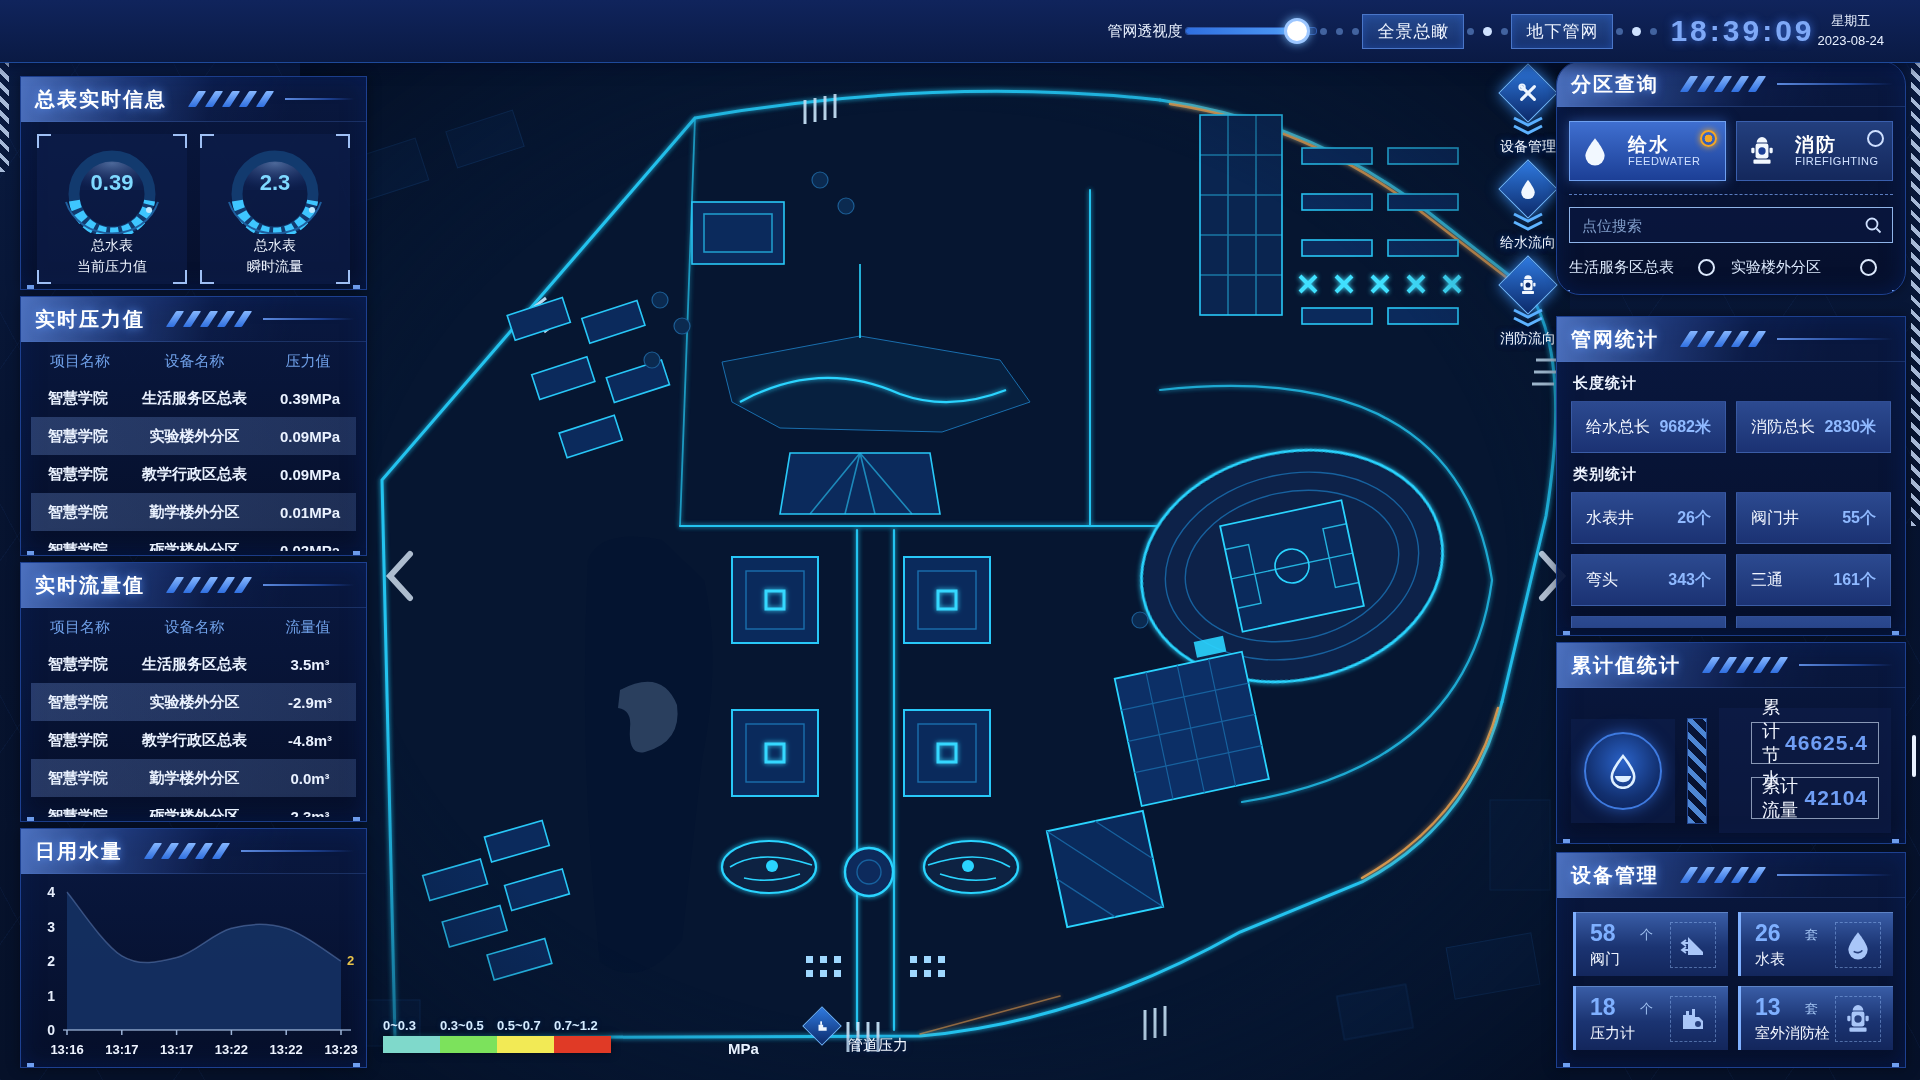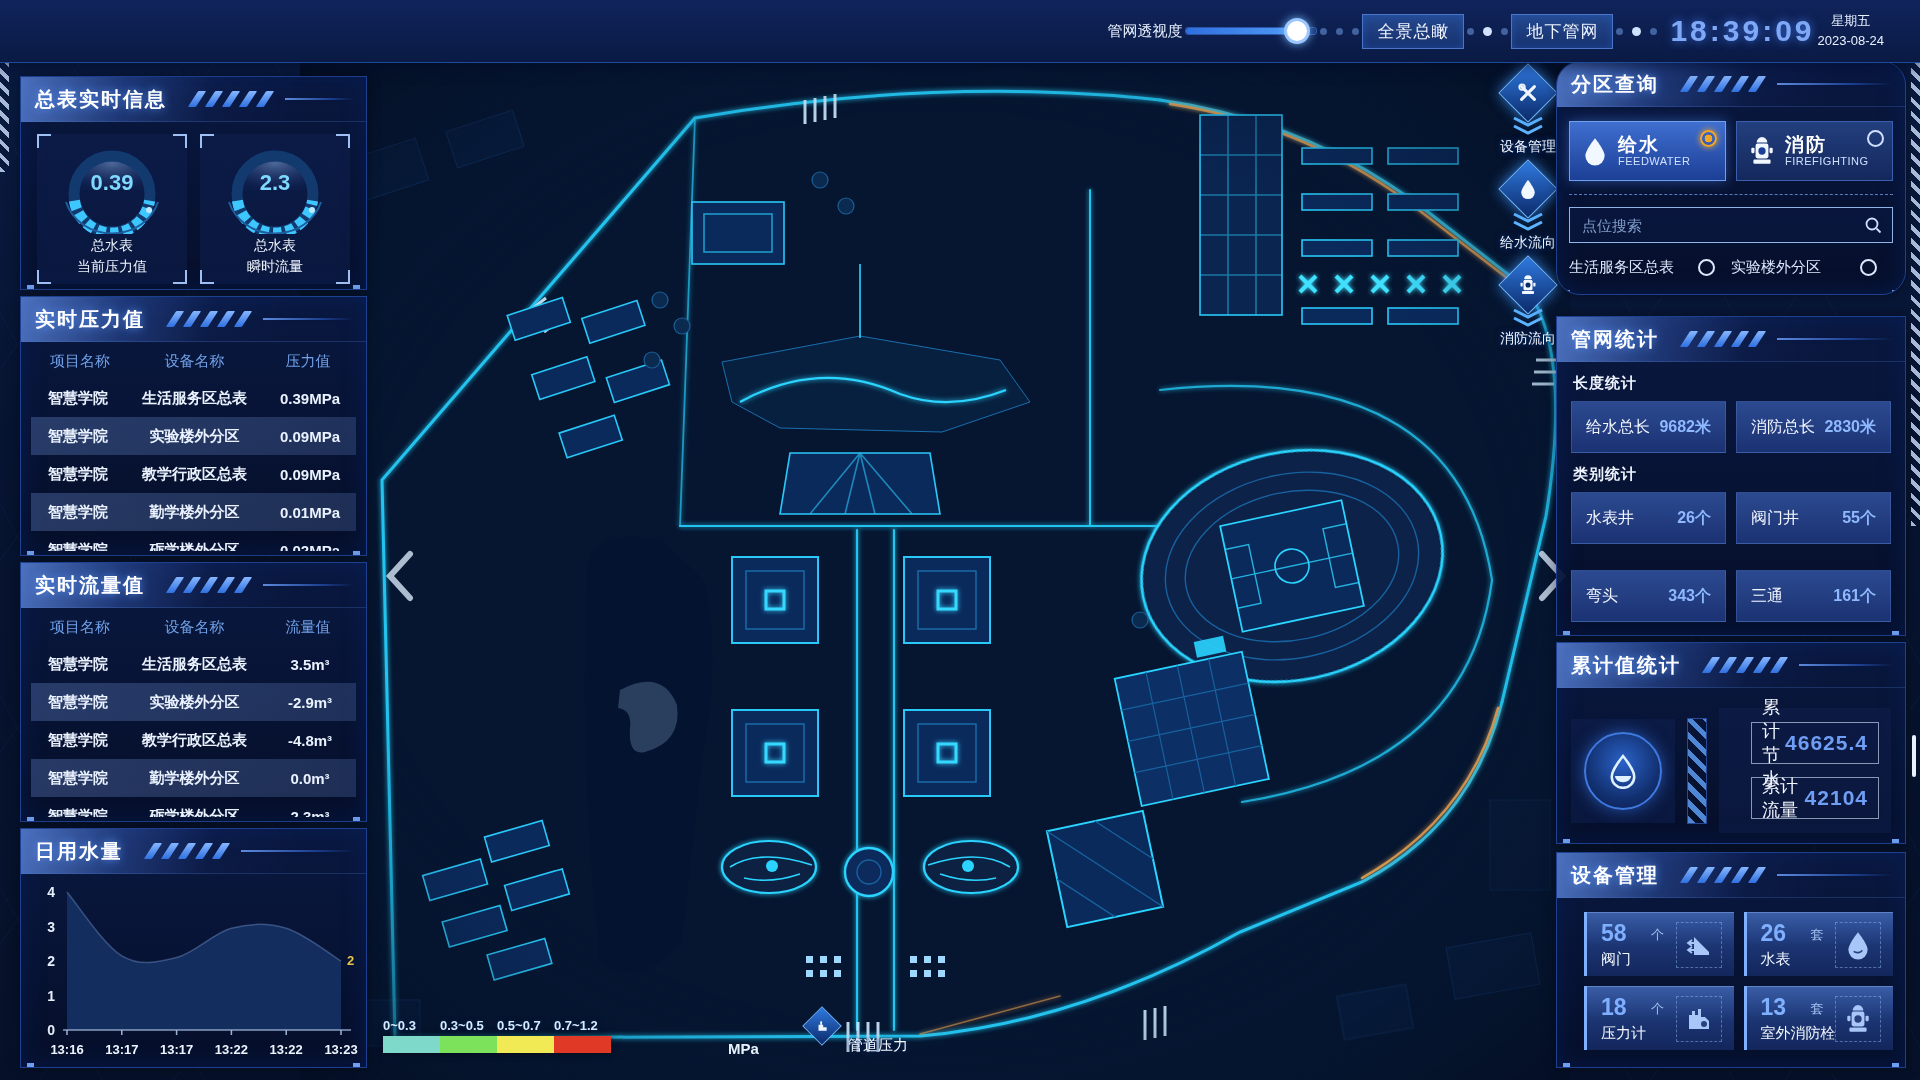--- a/index.html
+++ b/index.html
@@ -55,21 +55,21 @@
   .tbl{padding:2px 10px 0 10px;}
   .thead{display:flex;color:#6fa0e8;font-size:15px;padding:8px 2px;}
   .tbl-body{height:172px;overflow:hidden;}
   .trow{display:flex;height:38px;align-items:center;color:#eaf2ff;font-size:15px;font-weight:bold;}
   .trow:nth-child(even){background:linear-gradient(90deg,rgba(116,152,226,.30),rgba(116,152,226,.22));}
   .c1{width:94px;text-align:center;} .c2{flex:1;text-align:center;} .c3{width:92px;text-align:center;}
   
   #daily-svg{display:block;margin:4px auto 0;}
   
   .zq-tabs{display:flex;gap:10px;padding:14px 12px 0 12px;}
-  .zq-tab{position:relative;flex:1;height:58px;display:flex;align-items:center;gap:10px;padding-left:12px;cursor:pointer;
+  .zq-tab{position:relative;flex:1;height:58px;display:flex;align-items:center;gap:20px;padding-left:12px;cursor:pointer;
     background:linear-gradient(180deg,#233f7e,#14285c);border:1px solid #3a5fae;}
   .zq-tab.sel{background:linear-gradient(180deg,#3f6fd0,#1c3f96);border-color:#6fa0f0;box-shadow:0 0 12px rgba(70,130,240,.5);}
   .zq-tab .t-name{font-size:19px;color:#fff;font-weight:bold;letter-spacing:2px;line-height:1.1;}
   .zq-tab .t-en{font-size:11px;color:#cfe0ff;letter-spacing:.5px;}
   .radio{position:absolute;right:8px;top:8px;width:13px;height:13px;border-radius:50%;border:2px solid #cfe0ff;}
   .radio.on{border-color:#f5a623;background:radial-gradient(circle,#f5a623 0 40%,transparent 45%);box-shadow:0 0 6px #f5a623;}
   .zq-divider{border-top:1px dashed #5a7cc0;margin:13px 12px 0 12px;}
   .search-box{display:flex;align-items:center;margin:12px 12px 0 12px;height:34px;border:1px solid #8fb4e8;background:rgba(9,22,62,.85);padding:0 10px;}
   .search-box input{flex:1;background:transparent;border:none;outline:none;color:#cfe0ff;font-size:15px;font-family:inherit;}
   .search-box input::placeholder{color:#7f9cc8;}
@@ -78,35 +78,35 @@
   .zone-item .zlabel{font-size:15px;color:#dbe8fc;}
   .ring{width:13px;height:13px;border-radius:50%;border:2px solid #dbe8fc;}
   
   .sub-label{font-size:15px;color:#eef4ff;font-weight:bold;margin:12px 0 8px 16px;letter-spacing:1px;}
   .stat-grid{display:grid;grid-template-columns:1fr 1fr;gap:10px;padding:0 14px;}
   .stat-box{height:50px;display:flex;align-items:center;justify-content:space-between;padding:0 14px;
     background:linear-gradient(180deg,#2c4a90,#1b3273);border:1px solid rgba(90,130,210,.35);}
   .stat-box .s-name{font-size:16px;color:#f2f6ff;}
   .stat-box .s-val{font-size:16px;color:#8fb9ff;font-weight:bold;}
   .cat-wrap{height:136px;overflow:hidden;margin-top:0;}
-  .cat-wrap .stat-grid{grid-auto-rows:50px;row-gap:28px;}
+  .cat-wrap .stat-grid{grid-auto-rows:50px;row-gap:12px;}
   
   .cum-row{display:flex;align-items:center;gap:12px;padding:20px 14px 0 14px;}
   .cum-icon-card{position:relative;width:104px;height:104px;background:rgba(14,32,80,.55);flex:0 0 auto;}
   .cum-circle{position:absolute;left:50%;top:50%;transform:translate(-50%,-50%);width:74px;height:74px;border-radius:50%;
     border:2px solid #3e7ae0;background:radial-gradient(circle at 50% 38%,#2a62c8 0%,#123070 62%,#0a1c4e 100%);
     display:flex;align-items:center;justify-content:center;box-shadow:0 0 16px rgba(60,130,255,.55);}
   .hazard-v{width:18px;height:104px;flex:0 0 auto;
     background:repeating-linear-gradient(45deg,#5b9cf2 0 5px,rgba(0,0,0,0) 5px 12px);opacity:.85;border:1px solid #2c55a8;}
   .cum-vals{flex:1;display:flex;flex-direction:column;gap:13px;background:rgba(16,32,80,.5);padding:14px 12px;}
   .cum-box{display:flex;align-items:center;justify-content:space-between;height:40px;border:1px solid rgba(205,220,245,.65);padding:0 10px;margin-left:20px;}
   .cum-box .k{font-size:18px;color:#f2f6ff;}
   .cum-box .v{font-size:21px;color:#6f9ef5;font-weight:bold;letter-spacing:1px;}
   
-  .dev-grid{display:grid;grid-template-columns:1fr 1fr;gap:10px;padding:14px 12px 0 27px;}
+  .dev-grid{display:grid;grid-template-columns:1fr 1fr;gap:10px;padding:14px 12px 0 16px;}
   .dev-card{position:relative;height:64px;cursor:pointer;border-left:3px solid #7fb0ff;
     background:linear-gradient(180deg,#3a5ea8 0%,#1b3472 55%,#13265c 100%);box-shadow:0 1px 0 rgba(160,200,255,.35) inset;}
   .dev-card .num{position:absolute;left:14px;top:8px;font-size:23px;color:#7fb0ff;font-weight:bold;}
   .dev-card .unit{position:absolute;left:64px;top:14px;font-size:13px;color:#9fc0f0;}
   .dev-card .nm{position:absolute;left:14px;top:38px;font-size:15px;color:#f2f6ff;}
   .dev-card .ic{position:absolute;right:12px;top:10px;width:44px;height:44px;display:flex;align-items:center;justify-content:center;
     border:1px dashed rgba(150,190,250,.45);}
   
   .map-tools{position:absolute;left:1492px;top:66px;width:72px;z-index:20;display:flex;flex-direction:column;align-items:center;}
   .tool-item{display:flex;flex-direction:column;align-items:center;margin-bottom:6px;cursor:pointer;}

